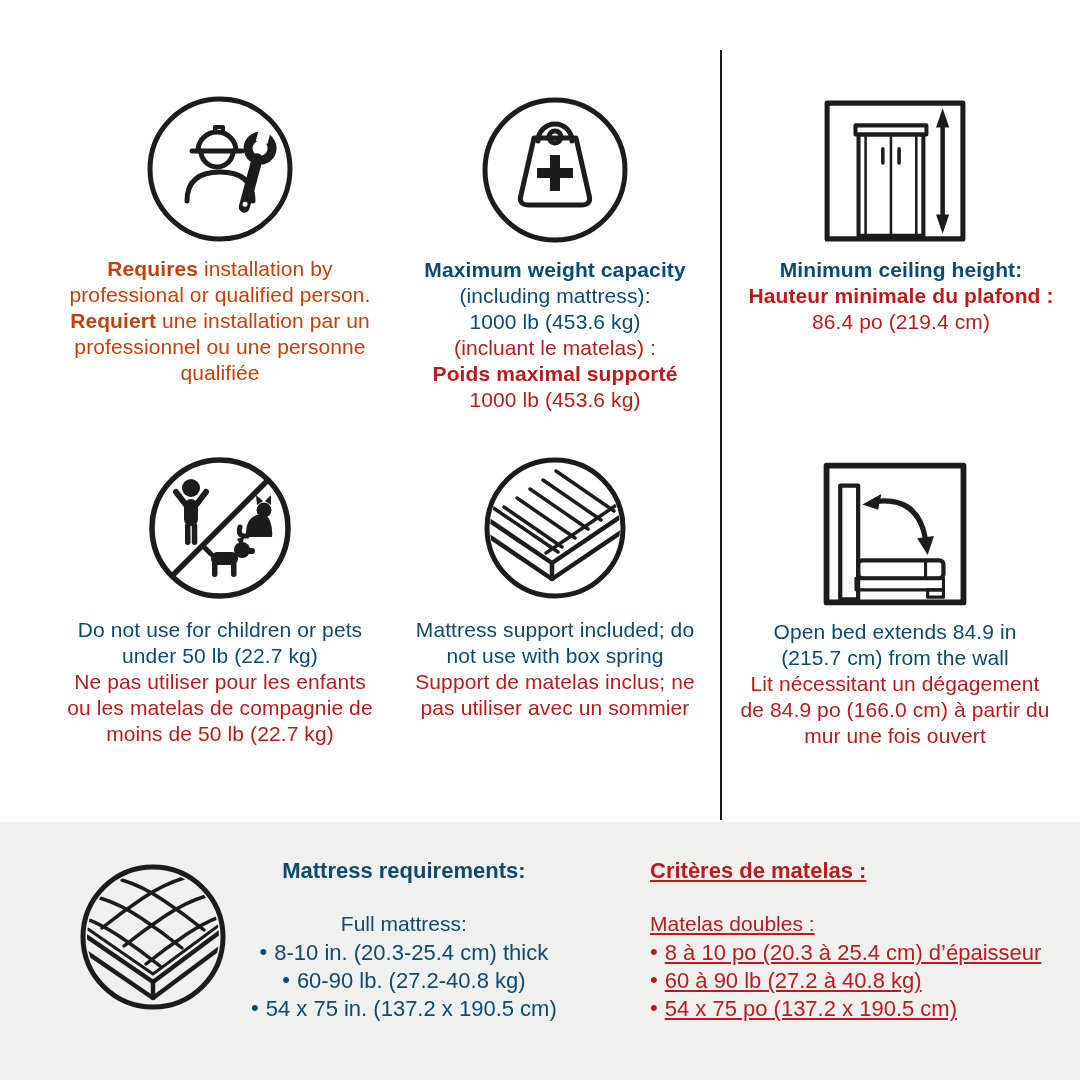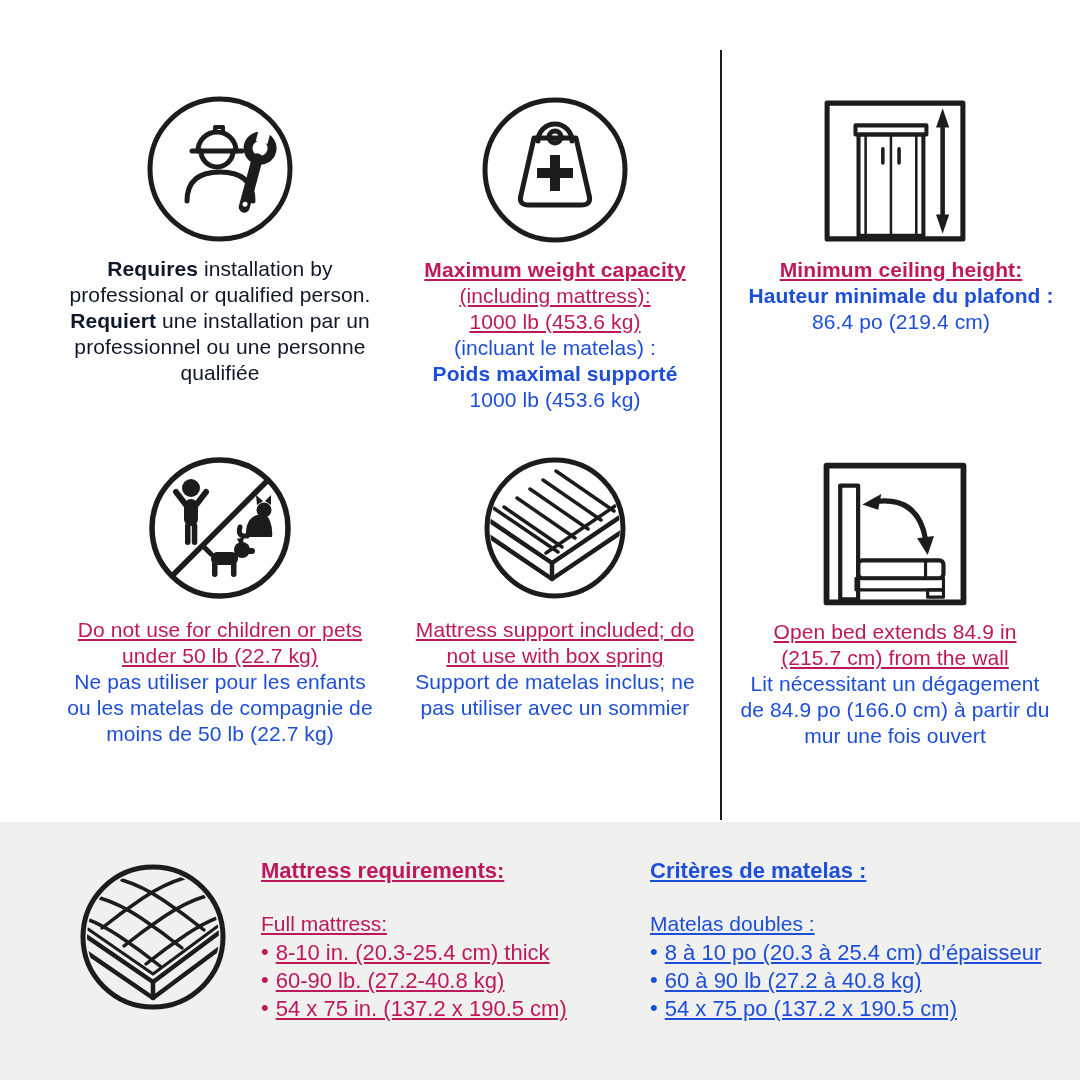--- a/index.html
+++ b/index.html
@@ -6,38 +6,38 @@
   .poster{
     position:relative;width:1080px;height:1080px;background:#ffffff;
     font-family:"Liberation Sans", sans-serif;color:#1c1c1c;overflow:hidden;
   }
   .divider{position:absolute;left:720px;top:50px;width:2px;height:770px;background:#1a1a1a;}
   .cell{position:absolute;text-align:center;}
   .iconwrap{display:flex;justify-content:center;align-items:flex-start;}
   .txt{margin:0;font-size:21px;line-height:26px;letter-spacing:.1px;}
   .line{display:block;}
   .b{font-weight:700;}
-  .black{color:#be185d;text-decoration:underline;}
-  .gray{color:#1d4ed8;}
-  .red{color:#0f172a;text-align:center;}
+  .black{color:#0c4a6e;}
+  .gray{color:#b91c1c;}
+  .red{color:#c2410c;text-align:center;}
   svg{display:block;}
   .stroke{stroke:#1c1c1c;fill:none;stroke-linecap:round;stroke-linejoin:round;}
   .fill{fill:#1c1c1c;stroke:none;}
   
   .c11{left:40px;top:94px;width:360px;}  .c11 .txt{margin-top:12px;}
   .c12{left:403px;top:95px;width:304px;} .c12 .txt{margin-top:12px;}
   .c13{left:735px;top:95px;width:320px;} .c13 .txt{margin-top:10px;margin-left:12px;}
   .c21{left:40px;top:453px;width:360px;} .c21 .txt{margin-top:14px;}
   .c22{left:403px;top:453px;width:304px;}.c22 .txt{margin-top:14px;}
   .c23{left:732px;top:455px;width:326px;}.c23 .txt{margin-top:6px;}
   
   .band{position:absolute;left:0;top:822px;width:1080px;height:258px;background:#f0f0ef;}
   .band .mat-ico{position:absolute;left:78px;top:40px;}
   .band .col{position:absolute;top:36px;}
-  .band .col.en{left:261px;}
+  .band .col.en{left:251px;text-align:center;}
   .band .col.fr{left:650px;text-decoration:underline;}
   .band h3{margin:0 0 27px 0;font-size:22px;line-height:26px;font-weight:700;}
   .band .sub{margin:0 0 2px 0;font-size:21px;line-height:26px;}
   .band .brow{font-size:22px;line-height:28px;}
   .band .bullet{display:inline-block;margin-right:7px;transform:translateY(-1px);}
 </style>
 </head>
 <body>
 
 <div class="poster">

